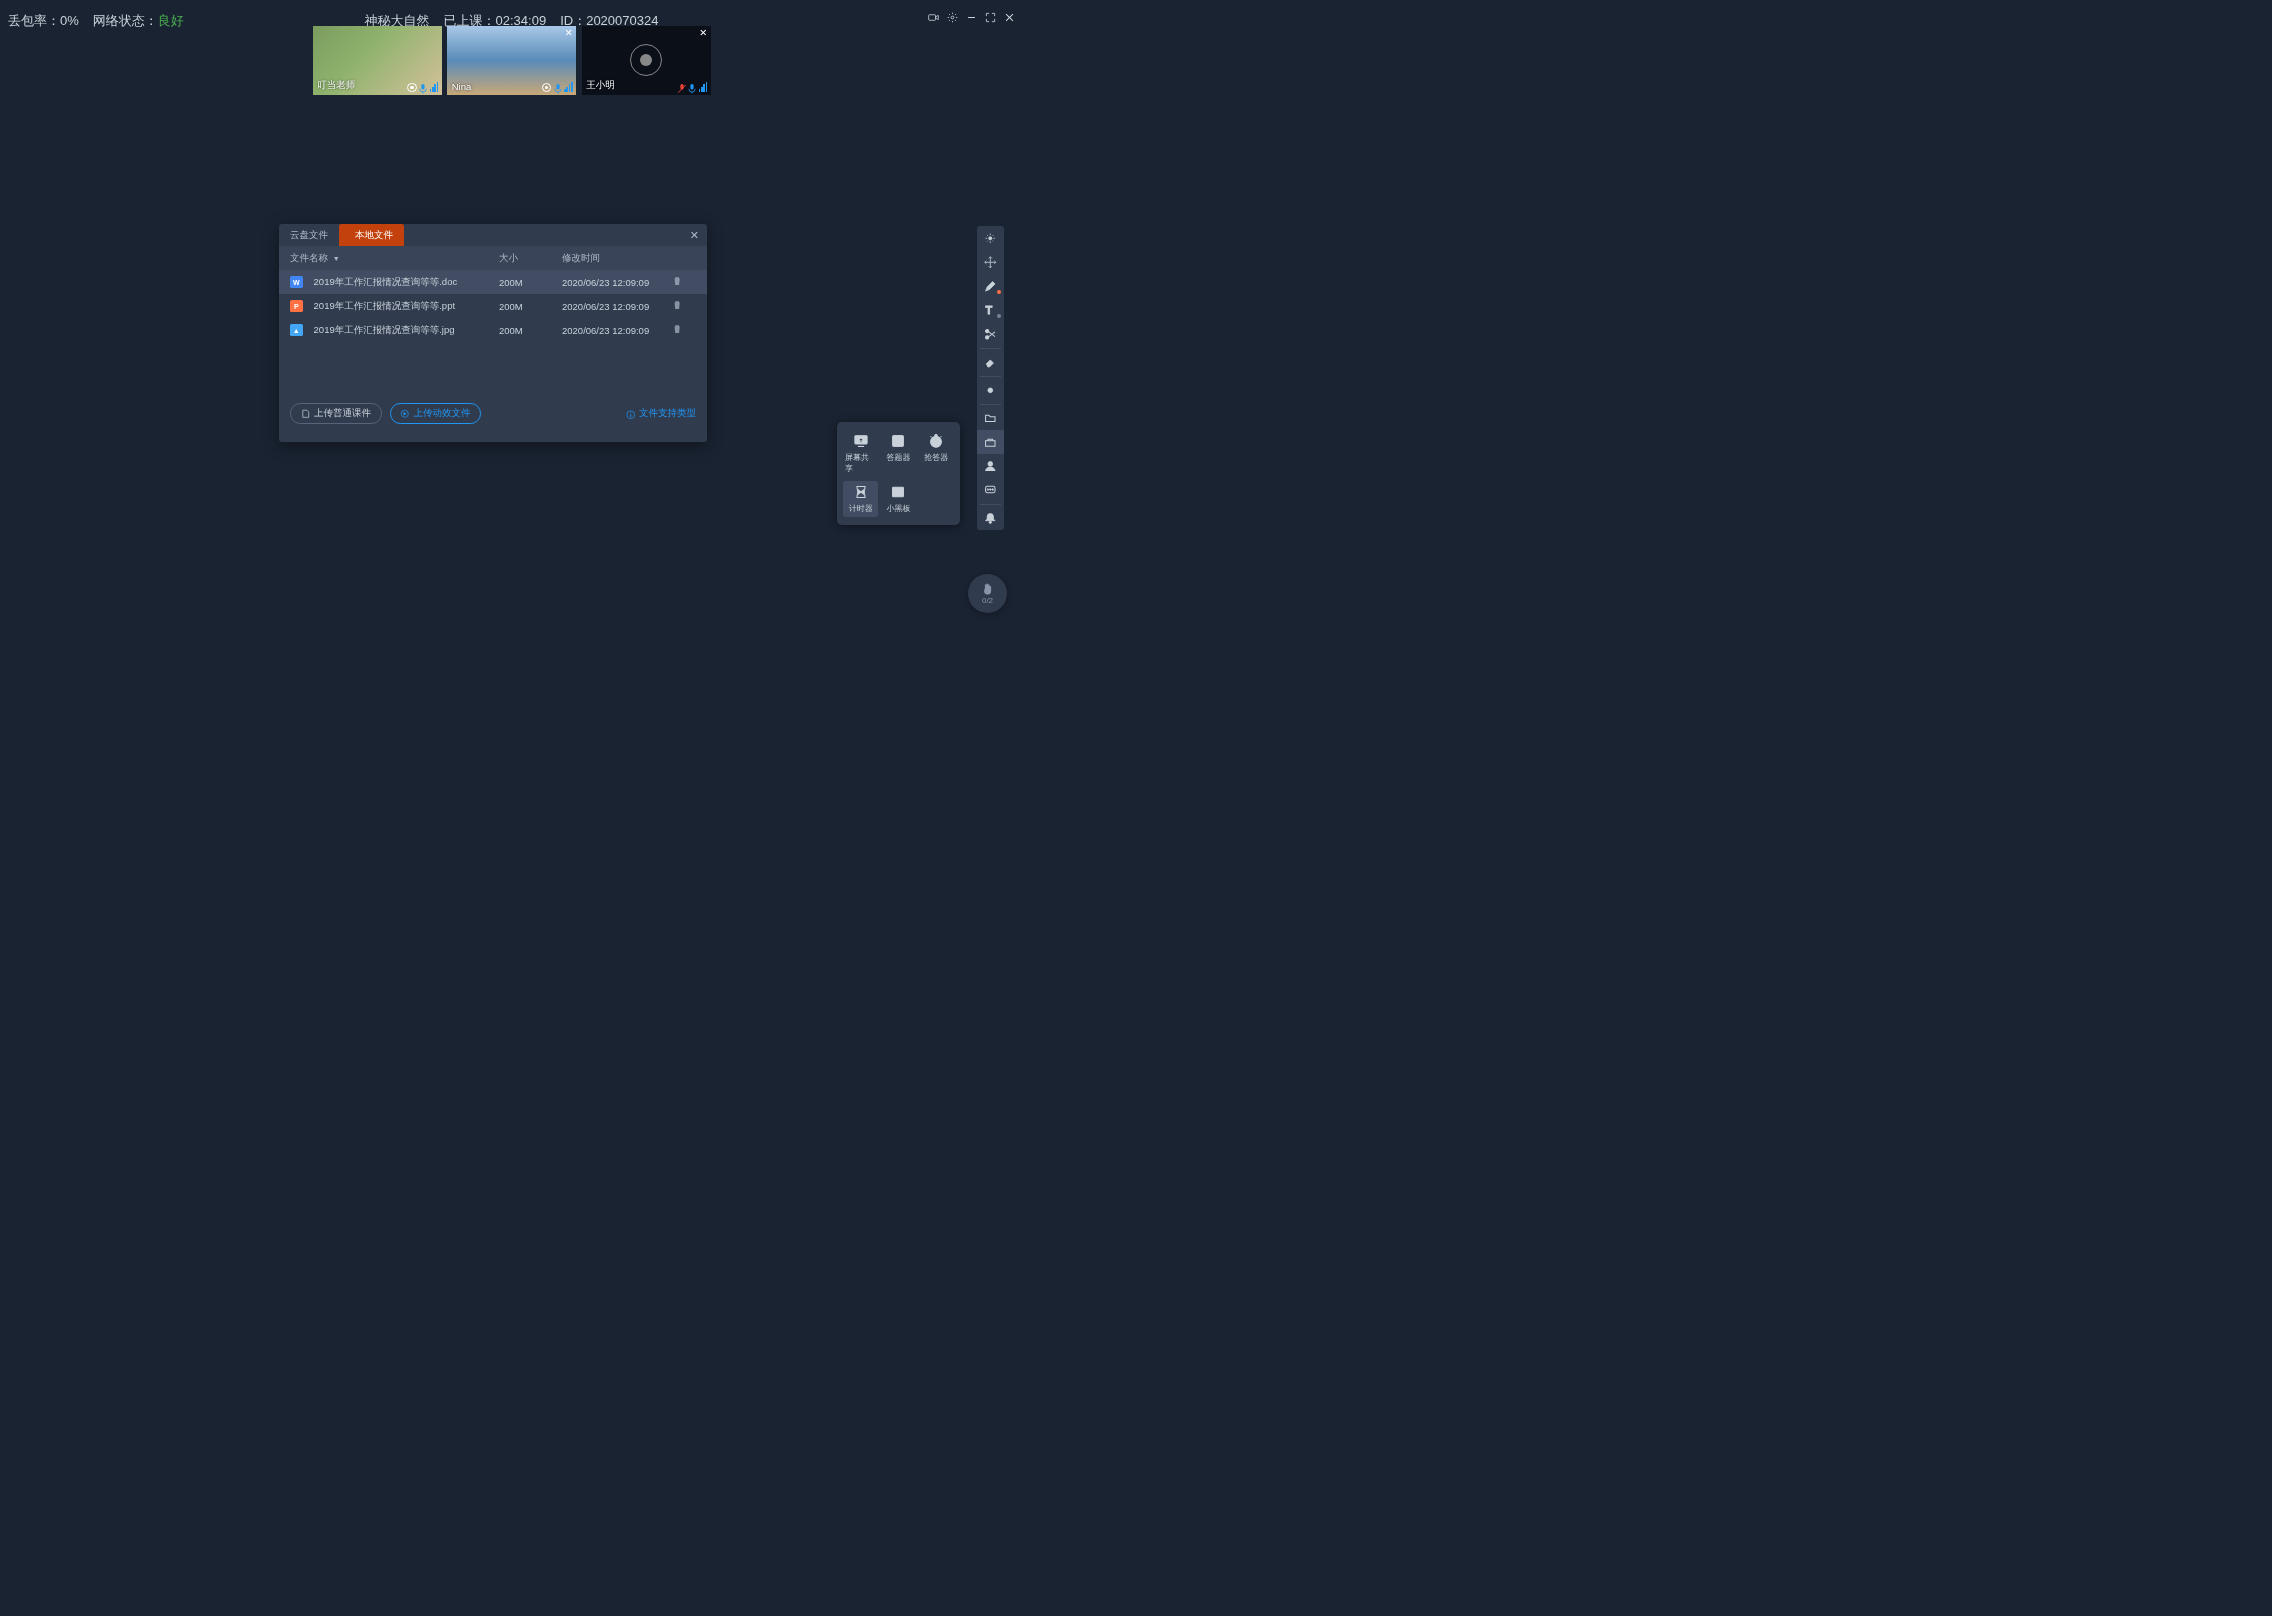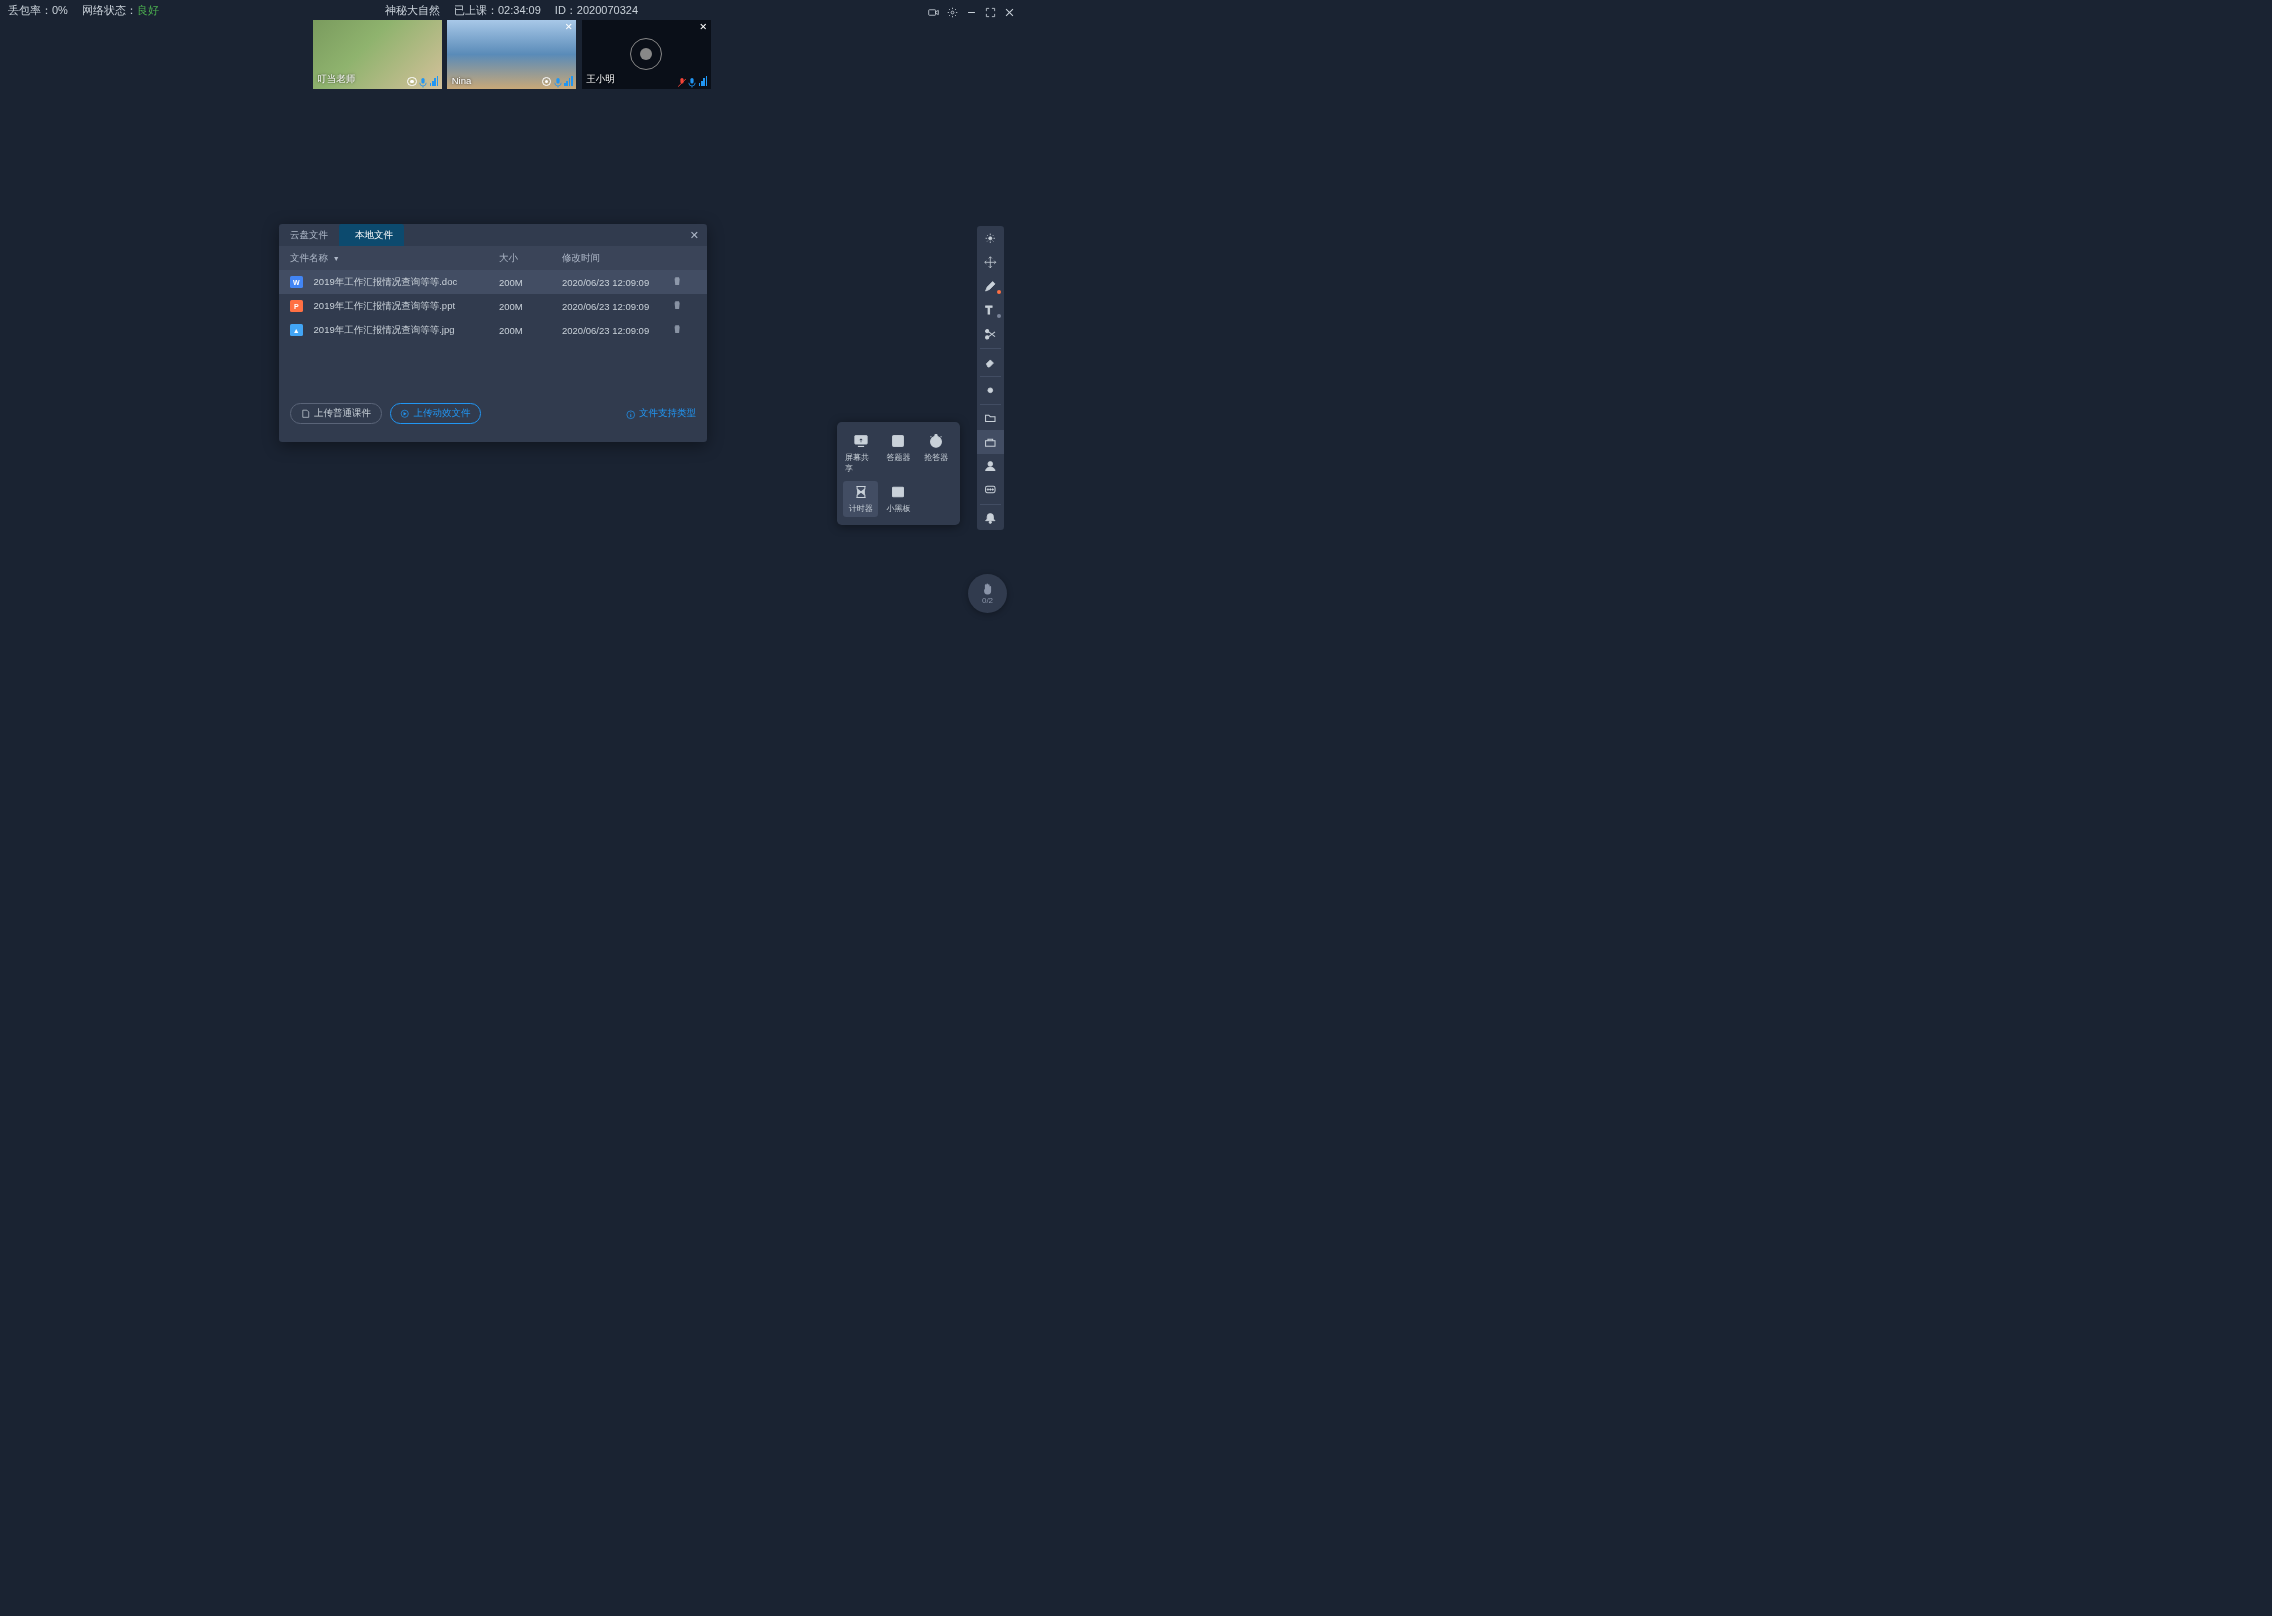--- a/index.html
+++ b/index.html
@@ -1,19 +1,19 @@
 <!DOCTYPE html>
 <html style="font-size:12.6px"><head>
 <meta charset="utf-8">
 <style>
 * { margin:0; padding:0; box-sizing:border-box; font-family:-apple-system,"PingFang SC","Microsoft YaHei",sans-serif; }
 body { background:#1a2332; color:#c9d1d9; width:1023px; height:727px; position:relative; overflow:hidden; }
 
 
-.topbar { height:18px; display:flex; align-items:flex-end; padding:0 8px; font-size:11px; color:#c9d1d9; justify-content:space-between; }
+.topbar { height:18px; display:flex; align-items:flex-start; padding:12px 8px; font-size:13px; color:#c9d1d9; justify-content:space-between; }
 .topbar .left { display:flex; gap:14px; }
 .topbar .center { display:flex; gap:14px; position:absolute; left:50%; transform:translateX(-50%); }
 .topbar .right { display:flex; gap:8px; align-items:center; }
 .topbar .right .ico { width:11px; height:11px; cursor:pointer; display:flex; align-items:center; justify-content:center; }
 .good { color:#4caf50; }
 
 
 .strip { height:71px; display:flex; gap:5.5px; justify-content:center; align-items:flex-start; padding-top:1.6px; }
 .tile { width:129px; height:69px; background:#0a0f18; position:relative; overflow:hidden; }
 .tile .thumb { width:100%; height:100%; display:flex; align-items:center; justify-content:center; }
@@ -29,21 +29,21 @@
 .tile .rec { width:9.5px;height:9.5px;border:1.2px solid #fff;border-radius:50%;display:flex;align-items:center;justify-content:center;}
 .tile .rec::after{content:"";width:3.2px;height:3.2px;background:#fff;border-radius:50%;}
 .tile.t0 .thumb{background:linear-gradient(135deg,#7a9b5e 0%,#8fb36e 40%,#d4c09a 100%);}
 .tile.t1 .thumb{background:linear-gradient(180deg,#a8c8e8 0%,#5a8bb8 50%,#c8a878 100%);}
 .mic.blue svg{fill:#2196f3}.mic.red svg{fill:#f44336}
 
 
 .dialog { position:absolute; left:279px; top:224px; width:428px; background:#313b4e; border-radius:3.2px; box-shadow:0 3.2px 16px rgba(0,0,0,.4); }
 .dlg-head { display:flex; align-items:center; height:22px; position:relative; }
 .tab { padding:0 11px; height:22px; display:flex; align-items:center; font-size:9.5px; cursor:pointer; color:#aeb8c8; }
-.tab.active { background:#0c4a6e; color:#fff; border-radius:2.4px 2.4px 0 0;padding-left:16px; }
+.tab.active { background:#c2410c; color:#fff; border-radius:2.4px 2.4px 0 0;padding-left:16px; }
 .dlg-close { position:absolute; right:8px; top:4.7px; font-size:11px; cursor:pointer; color:#aeb8c8; }
 .dlg-sub { display:flex; align-items:center; justify-content:space-between; padding:9.5px 11px 8px; }
 .dlg-sub .lbl { font-size:9.5px; color:#aeb8c8; }
 .search { width:131px; height:19px; background:#3d4659; border:0.8px solid #4a5468; border-radius:2.4px; display:flex; align-items:center; padding:0 6.3px; }
 .search svg { width:9.5px; height:9.5px; stroke:#8a94a8; fill:none; }
 
 .table { font-size:9.5px; }
 .thead { display:flex; padding:0 11px; height:24px; align-items:center; background:#3a4458; color:#aeb8c8; }
 .col-name { flex:1; display:flex; align-items:center; gap:4.7px; }
 .col-size { width:63px; }

